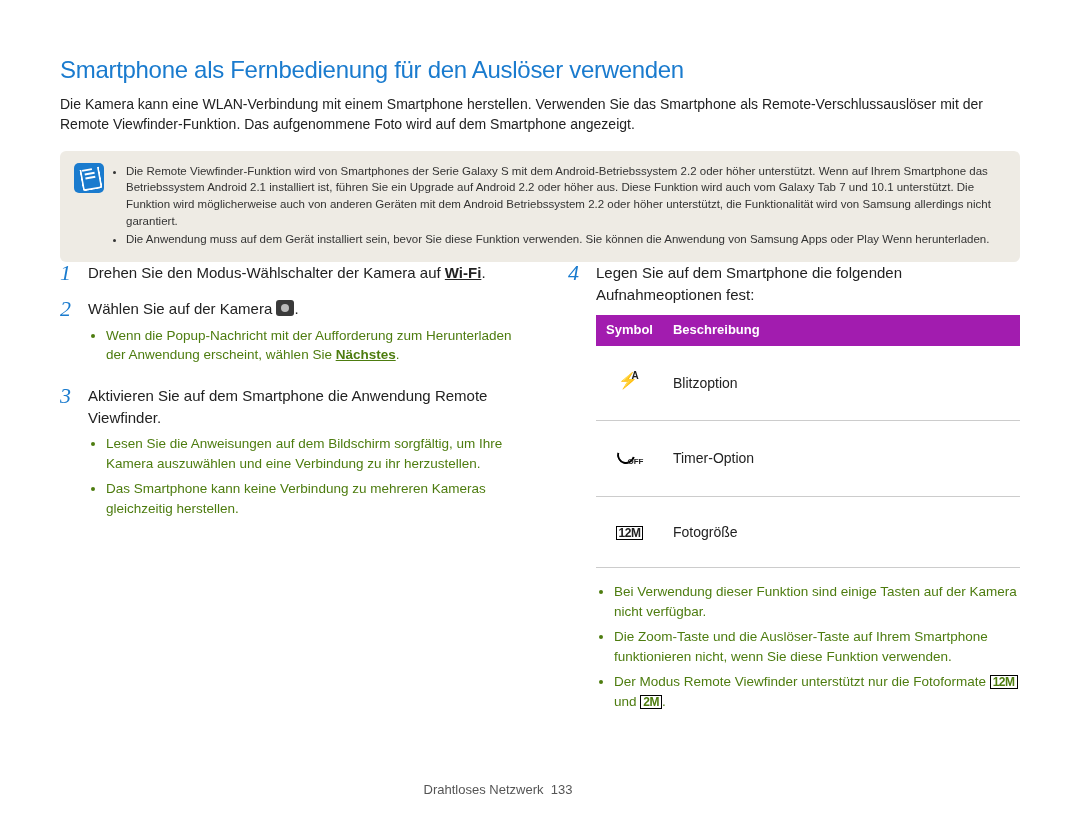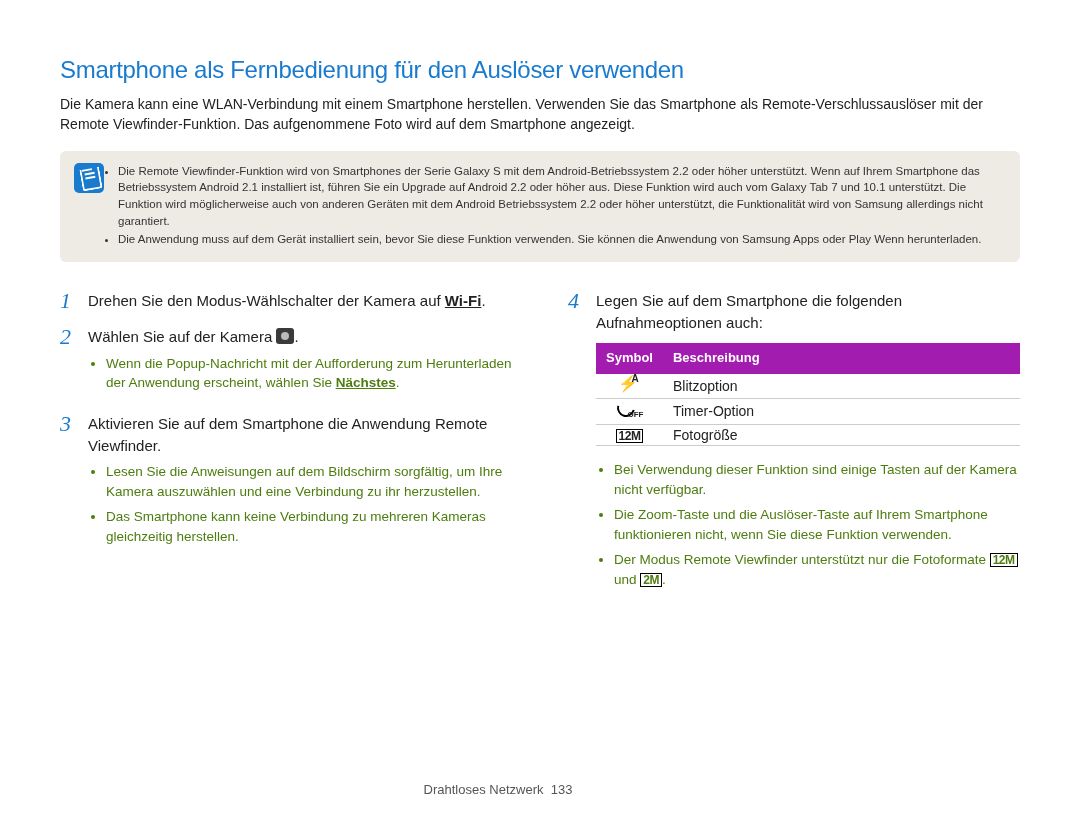--- a/index.html
+++ b/index.html
@@ -1,21 +1,21 @@
 <!DOCTYPE html>
 <html><head>
 <meta charset="utf-8">
 <style>
   * { box-sizing: border-box; margin: 0; padding: 0; }
   html, body { width: 1080px; height: 815px; font-family: Arial, Helvetica, sans-serif; background: #fff; color: #111; }
   .page { padding: 56px 60px 0 60px; }
   .title { font-size: 24px; font-weight: 400; color: #1a7bce; margin-bottom: 10px; letter-spacing: -0.3px; }
   .intro { font-size: 14px; line-height: 1.45; color: #222; margin-bottom: 16px; }
 
-  .note-box { background: #eeebe4; border-radius: 6px; padding: 12px 18px 12px 14px; display: flex; gap: 0; margin-bottom: 28px; }
+  .note-box { background: #eeebe4; border-radius: 6px; padding: 12px 18px 12px 14px; display: flex; gap: 8px; }
   .note-icon { width: 30px; height: 30px; border-radius: 5px; background: #1a7bce; position: relative; flex-shrink: 0; }
   .note-icon::before { content: ""; position: absolute; width: 16px; height: 20px; left: 7px; top: 5px; border: 2px solid #fff; border-top: none; border-radius: 0 0 3px 3px; transform: rotate(-10deg); }
   .note-icon::after { content: ""; position: absolute; width: 10px; height: 2px; background: #fff; left: 8px; top: 6px; transform: rotate(-10deg); box-shadow: 2px 4px 0 #fff, 2px 8px 0 #fff; }
   .note-list { font-size: 11.5px; line-height: 1.45; color: #333; list-style: disc; padding-left: 14px; }
   .note-list li { margin-bottom: 2px; }
 
   .cols { display: flex; gap: 56px; }
   .col { flex: 1; }
 
   .step { display: flex; gap: 10px; margin-bottom: 14px; }
@@ -23,21 +23,21 @@
   .stepbody { font-size: 15px; line-height: 1.45; color: #222; flex: 1; }
   .stepbody .b { font-weight: bold; text-decoration: underline; }
   .sublist { list-style: disc; padding-left: 18px; font-size: 13.5px; line-height: 1.45; color: #4d7c0f; margin-top: 6px; }
   .sublist li { margin-bottom: 6px; }
 
   .inline-icon { display: inline-block; width: 18px; height: 16px; background: #3a3a3a; border-radius: 3px; vertical-align: -2px; position: relative; }
   .inline-icon::after { content: ""; position: absolute; width: 8px; height: 8px; border-radius: 50%; background: #bbb; left: 5px; top: 4px; }
 
   .tbl { width: 100%; border-collapse: collapse; font-size: 14px; margin-top: 10px; }
   .tbl th { background: #a21caf; color: #fff; font-weight: bold; text-align: left; padding: 6px 10px; font-size: 13px; }
-  .tbl td { border-bottom: 1px solid #ccc; padding: 0 10px; vertical-align: middle; }
+  .tbl td { border-bottom: 1px solid #ccc; padding: 25px 10px; vertical-align: middle; }
   .tbl td:first-child { width: 62px; text-align: center; }
   .sym-flash { position: relative; display: inline-block; width: 22px; height: 18px; }
   .sym-flash::before { content: "⚡"; font-size: 16px; position: absolute; left: 0; top: -2px; }
   .sym-flash::after { content: "A"; font-size: 10px; font-weight: bold; position: absolute; left: 13px; top: -2px; }
   .sym-timer { position: relative; display: inline-block; width: 24px; height: 20px; }
   .sym-timer::before { content: ""; position: absolute; width: 14px; height: 14px; border: 2px solid #000; border-radius: 50%; border-top-color: transparent; border-right-color: transparent; left: 0; top: 0; transform: rotate(-30deg); }
   .sym-timer::after { content: "OFF"; font-size: 8px; font-weight: bold; position: absolute; left: 10px; top: 10px; }
   .sym-size { display: inline-block; border: 1.5px solid #000; padding: 0 2px; font-size: 12px; font-weight: bold; line-height: 12px; letter-spacing: -0.5px; }
 
   .footer { text-align: center; font-size: 13px; color: #555; position: absolute; width: 996px; bottom: 18px; left: 0; }
@@ -93,21 +93,21 @@
         </div>
       </div>
 
     </div>
 
     <div class="col">
 
       <div class="step">
         <div class="stepnum">4</div>
         <div class="stepbody">
-          <span>Legen Sie auf dem Smartphone die folgenden Aufnahmeoptionen auch:</span>
+          <span>Legen Sie auf dem Smartphone die folgenden Aufnahmeoptionen fest:</span>
 
           <table class="tbl">
             <thead>
               <tr>
                 <th>Symbol</th>
                 <th>Beschreibung</th>
               </tr>
             </thead>
             <tbody>
               <tr>

